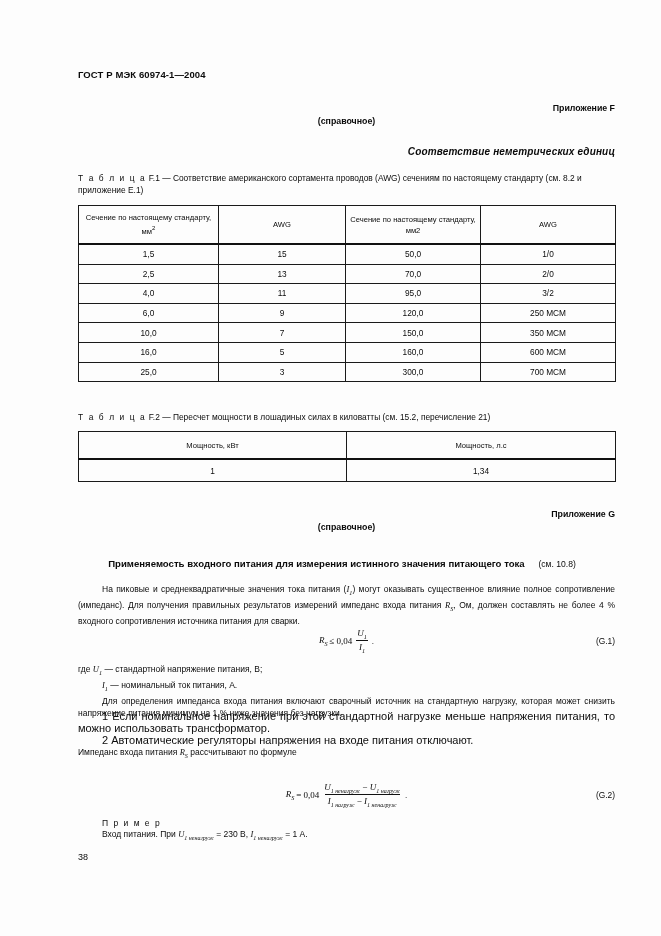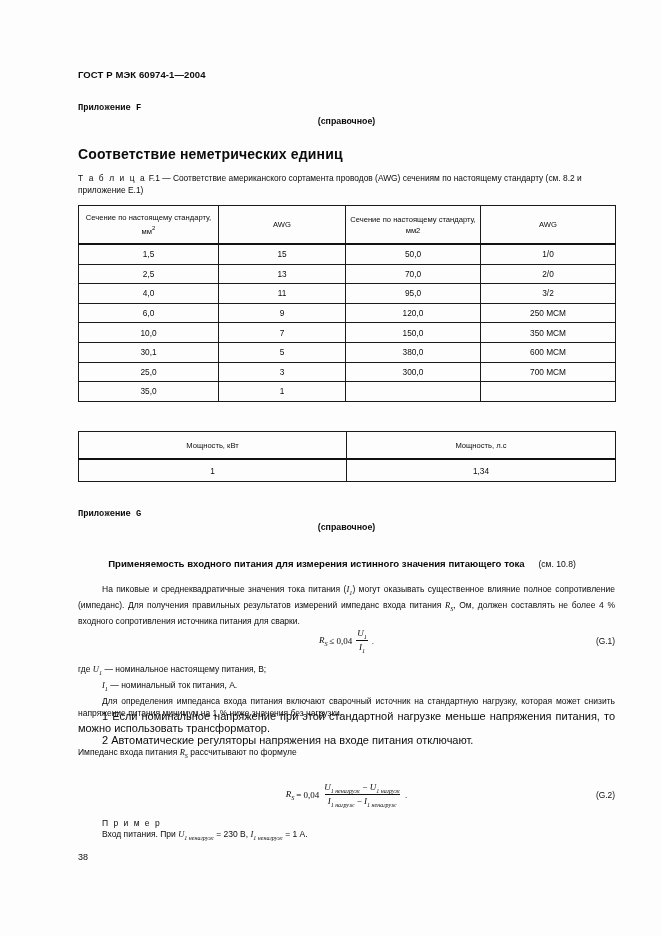--- a/index.html
+++ b/index.html
@@ -36,37 +36,37 @@
     left: 78px;
     top: 69px;
     font-size: 9.5px;
     font-weight: bold;
     letter-spacing: 0.1px;
     white-space: nowrap;
   }
 
   
   .appendix-title {
-    text-align: left;
+    text-align: right;
     font-size: 8.8px;
     font-weight: bold;
     line-height: 12.5px;
-    font-family: Liberation Mono, monospace;
   }
   .appendix-sub {
     text-align: center;
     font-size: 8.8px;
     font-weight: bold;
     line-height: 12.5px;
   }
   .section-title {
-    text-align: left;
-    font-size: 14px;
+    text-align: right;
+    font-size: 10px;
     font-weight: bold;
     letter-spacing: 0.15px;
+    font-style: italic;
   }
   .section-title-wide {
     text-align: center;
     font-size: 9.6px;
     font-weight: bold;
     letter-spacing: 0px;
     white-space: nowrap;
   }
   .section-title-wide .ref {
     font-weight: normal;
@@ -265,41 +265,42 @@
             <td>120,0</td>
             <td>250 MCM</td>
           </tr>
           <tr>
             <td>10,0</td>
             <td>7</td>
             <td>150,0</td>
             <td>350 MCM</td>
           </tr>
           <tr>
-            <td>30,1</td>
+            <td>16,0</td>
             <td>5</td>
-            <td>380,0</td>
+            <td>160,0</td>
             <td>600 MCM</td>
           </tr>
           <tr>
             <td>25,0</td>
             <td>3</td>
             <td>300,0</td>
             <td>700 MCM</td>
           </tr>
-          <tr>
-            <td>35,0</td>
-            <td>1</td>
-            <td></td>
-            <td></td>
-          </tr>
         </tbody>
     </table>
   </div>
 
+  <div class="content" style="top:412px;">
+    <div class="tbl-caption">
+      <span class="sp">Т а б л и ц а</span>
+      <span>F.2</span>
+      <span>— Пересчет мощности в лошадиных силах в киловатты (см. 15.2, перечисление 21)</span>
+    </div>
+  </div>
 
   <div class="content" style="top:431px;">
     <table class="grid t2">
       <colgroup>
           <col class="d1">
           <col class="d2">
         </colgroup>
       <thead>
         <tr>
           <th>Мощность, кВт</th>
@@ -341,21 +342,21 @@
           <span class="num"><i class="v"><span>U</span><span class="sub">1</span></i></span>
           <span class="den"><i class="v"><span>I</span><span class="sub">1</span></i></span>
         </span>
         <span>.</span>
       </span>
       <span class="eqnum">(G.1)</span>
     </div>
   </div>
 
   <div class="content" style="top:663px;">
-    <p class="where"><span>где</span> <i class="v"><span>U</span><span class="sub">1</span></i> <span>— номинальное настоящему питания, В;</span></p>
+    <p class="where"><span>где</span> <i class="v"><span>U</span><span class="sub">1</span></i> <span>— стандартной напряжение питания, В;</span></p>
     <p class="where2"><i class="v"><span>I</span><span class="sub">1</span></i> <span>— номинальный ток питания, А.</span></p>
     <p class="body indent">Для определения импеданса входа питания включают сварочный источник на стандартную нагрузку, которая может снизить напряжение питания минимум на 1 % ниже значения без нагрузки.</p>
   </div>
 
   <div class="content" style="top:710px;">
     <p class="num-item">1 Если номинальное напряжение при этой стандартной нагрузке меньше напряжения питания, то можно использовать трансформатор.</p>
     <p class="num-item">2 Автоматические регуляторы напряжения на входе питания отключают.</p>
     <p class="body flat"><span>Импеданс входа питания </span><i class="v"><span>R</span><span class="sub">S</span></i><span> рассчитывают по формуле</span></p>
   </div>
 

